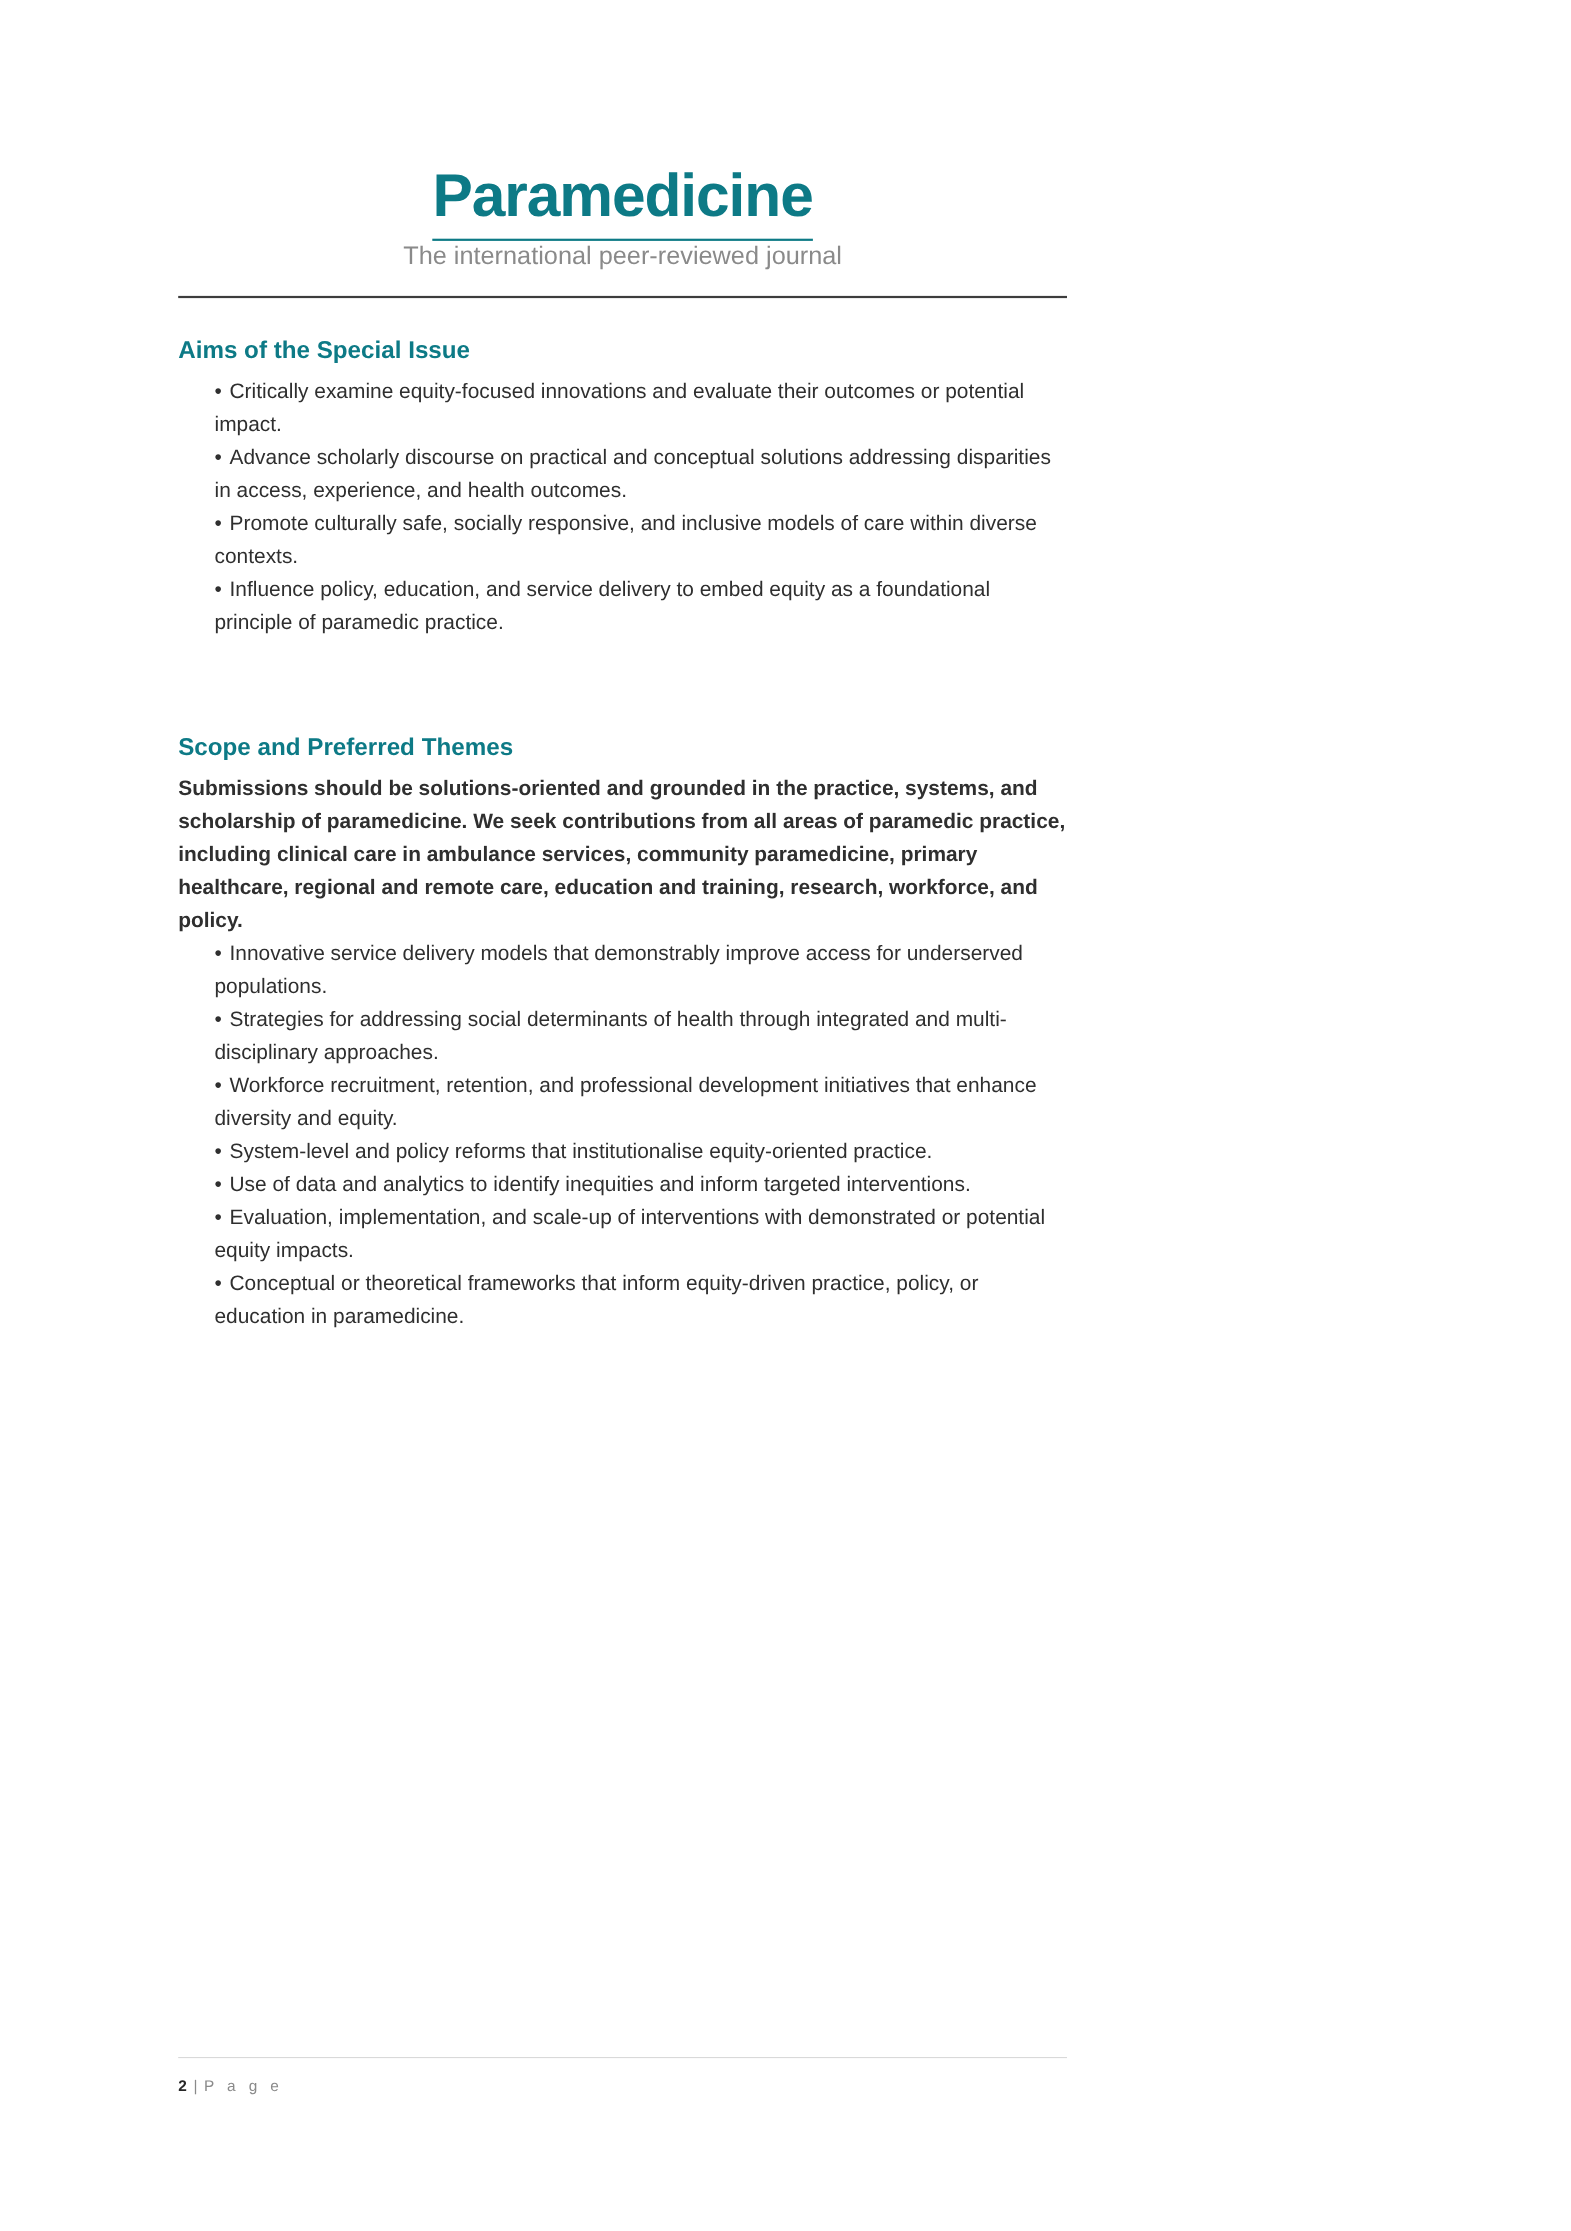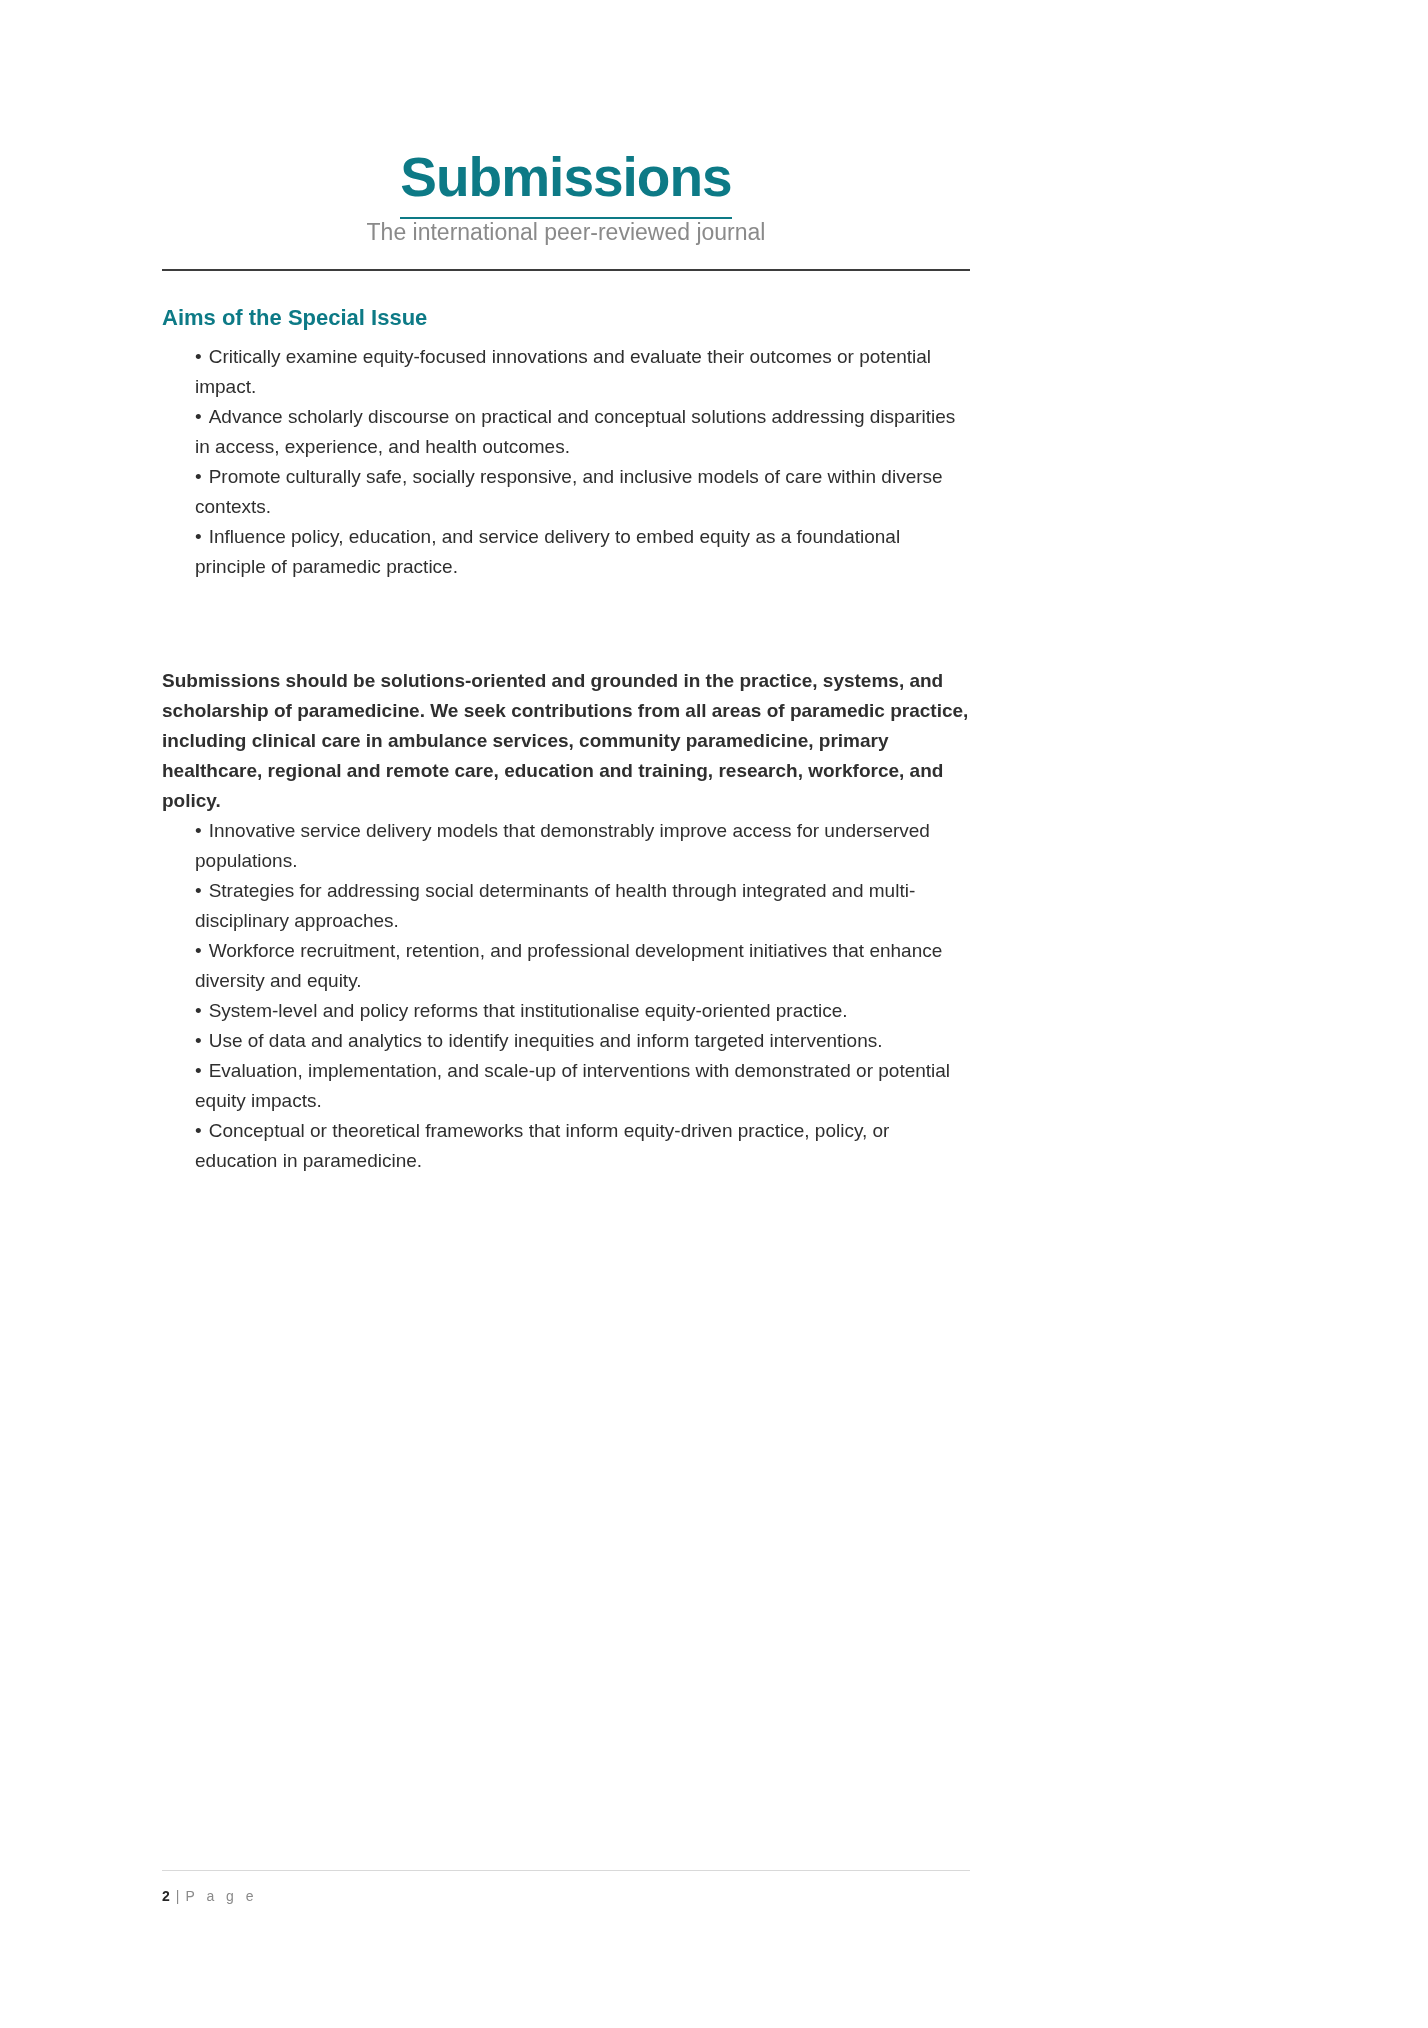--- a/index.html
+++ b/index.html
@@ -109,36 +109,37 @@
 </style>
 </head>
 <body>
 
 <div class="page">
 
   <div class="content">
 
     <header class="masthead">
       <div>
-        <span class="logo-text">Submissions</span>
+        <span class="logo-text">Paramedicine</span>
       </div>
       <div class="tagline">The international peer-reviewed journal</div>
       <hr class="header-rule">
     </header>
 
     <section class="section-aims">
       <h2>Aims of the Special Issue</h2>
 
       <p class="bullet"><span class="marker">•</span><span>Critically examine equity-focused innovations and evaluate their outcomes or potential impact.</span></p>
       <p class="bullet"><span class="marker">•</span><span>Advance scholarly discourse on practical and conceptual solutions addressing disparities in access, experience, and health outcomes.</span></p>
       <p class="bullet"><span class="marker">•</span><span>Promote culturally safe, socially responsive, and inclusive models of care within diverse contexts.</span></p>
       <p class="bullet"><span class="marker">•</span><span>Influence policy, education, and service delivery to embed equity as a foundational principle of paramedic practice.</span></p>
     </section>
 
     <section class="section-scope">
+      <h2>Scope and Preferred Themes</h2>
 
       <p class="scope-intro">Submissions should be solutions-oriented and grounded in the practice, systems, and scholarship of paramedicine. We seek contributions from all areas of paramedic practice, including clinical care in ambulance services, community paramedicine, primary healthcare, regional and remote care, education and training, research, workforce, and policy.</p>
 
       <p class="bullet"><span class="marker">•</span><span>Innovative service delivery models that demonstrably improve access for underserved populations.</span></p>
       <p class="bullet"><span class="marker">•</span><span>Strategies for addressing social determinants of health through integrated and multi-disciplinary approaches.</span></p>
       <p class="bullet"><span class="marker">•</span><span>Workforce recruitment, retention, and professional development initiatives that enhance diversity and equity.</span></p>
       <p class="bullet"><span class="marker">•</span><span>System-level and policy reforms that institutionalise equity-oriented practice.</span></p>
       <p class="bullet"><span class="marker">•</span><span>Use of data and analytics to identify inequities and inform targeted interventions.</span></p>
       <p class="bullet"><span class="marker">•</span><span>Evaluation, implementation, and scale-up of interventions with demonstrated or potential equity impacts.</span></p>
       <p class="bullet"><span class="marker">•</span><span>Conceptual or theoretical frameworks that inform equity-driven practice, policy, or education in paramedicine.</span></p>

